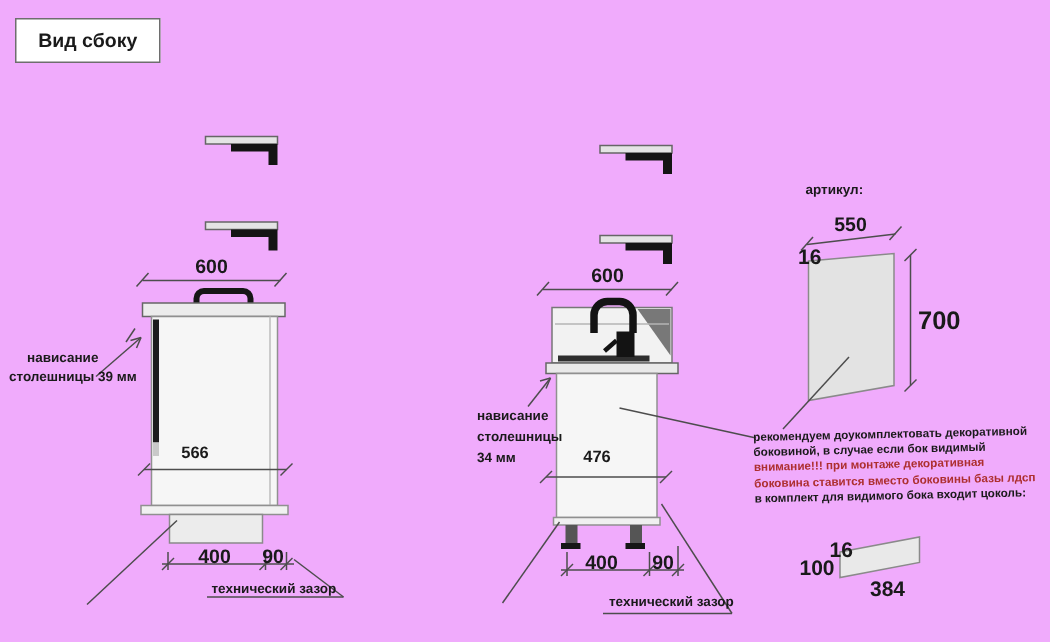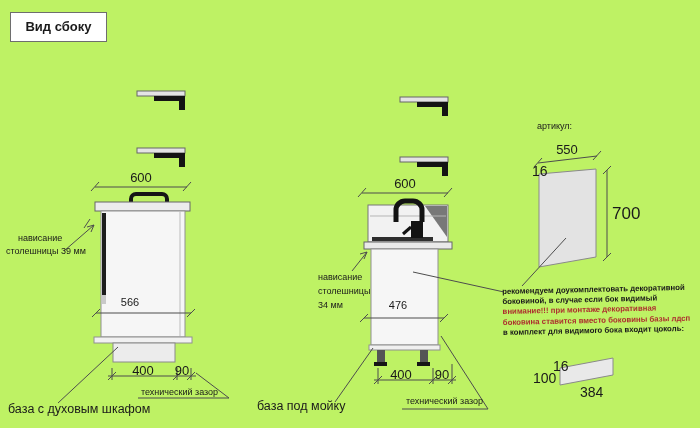--- a/index.html
+++ b/index.html
@@ -1,21 +1,21 @@
 <!DOCTYPE html>
 <html><head>
 <meta charset="utf-8">
 <style>
   html,body{margin:0;padding:0;background:#ffffff;}
   #stage{
-    position:relative;width:700px;height:428px;background:#bef264;overflow:hidden;
+    position:relative;width:700px;height:428px;background:#f0abfc;overflow:hidden;
     font-family:"Liberation Sans",sans-serif;color:#1a1a1a;
   }
   #stage svg{position:absolute;left:0;top:0;}
-  .lbl{position:absolute;font-weight:normal;white-space:nowrap;color:#1a1a1a;}
+  .lbl{position:absolute;font-weight:bold;white-space:nowrap;color:#1a1a1a;}
   .dim10{font-size:13px;text-align:center;}
   .dim11{font-size:11px;text-align:center;}
   .small9{font-size:9px;}
   .small85{font-size:14px;}
   .name12{font-size:12.5px;}
   .title-box{
     position:absolute;left:10px;top:12px;width:95px;height:28px;
     border:1px solid #6e6e6e;text-align:center;line-height:28px;
     font-size:13px;font-weight:bold;background:#fff;
   }
@@ -182,31 +182,29 @@
 
   <div class="title-box">Вид сбоку</div>
 
   <div class="lbl dim10" style="left:123px;top:170px;width:36px;">600</div>
   <div class="lbl dim11" style="left:112px;top:296px;width:36px;">566</div>
   <div class="lbl dim10" style="left:127px;top:363px;width:32px;">400</div>
   <div class="lbl dim10" style="left:170px;top:363px;width:24px;">90</div>
   <div class="lbl small9" style="left:141px;top:387px;">технический зазор</div>
   <div class="lbl small9" style="left:18px;top:233px;">нависание</div>
   <div class="lbl small9" style="left:6px;top:246px;">столешницы 39 мм</div>
-  <div class="lbl name12" style="left:8px;top:402px;">база с духовым шкафом</div>
 
   <div class="lbl dim10" style="left:387px;top:176px;width:36px;">600</div>
   <div class="lbl dim11" style="left:380px;top:299px;width:36px;">476</div>
   <div class="lbl dim10" style="left:386px;top:367px;width:30px;">400</div>
   <div class="lbl dim10" style="left:431px;top:367px;width:22px;">90</div>
   <div class="lbl small9" style="left:406px;top:396px;">технический зазор</div>
   <div class="lbl small9" style="left:318px;top:272px;">нависание</div>
   <div class="lbl small9" style="left:318px;top:286px;">столешницы</div>
   <div class="lbl small9" style="left:318px;top:300px;">34 мм</div>
-  <div class="lbl name12" style="left:257px;top:399px;">база под мойку</div>
 
   <div class="lbl small9" style="left:537px;top:121px;">артикул:</div>
   <div class="lbl dim10" style="left:550px;top:142px;width:34px;">550</div>
   <div class="lbl small85" style="left:532px;top:163px;">16</div>
   <div class="lbl" style="left:612px;top:204px;font-size:17px;">700</div>
 
   <div class="notes">
     <div class="note-black">рекомендуем доукомплектовать декоративной</div>
     <div class="note-black">боковиной, в случае если бок видимый</div>
     <div class="note-red">внимание!!! при монтаже декоративная</div>

